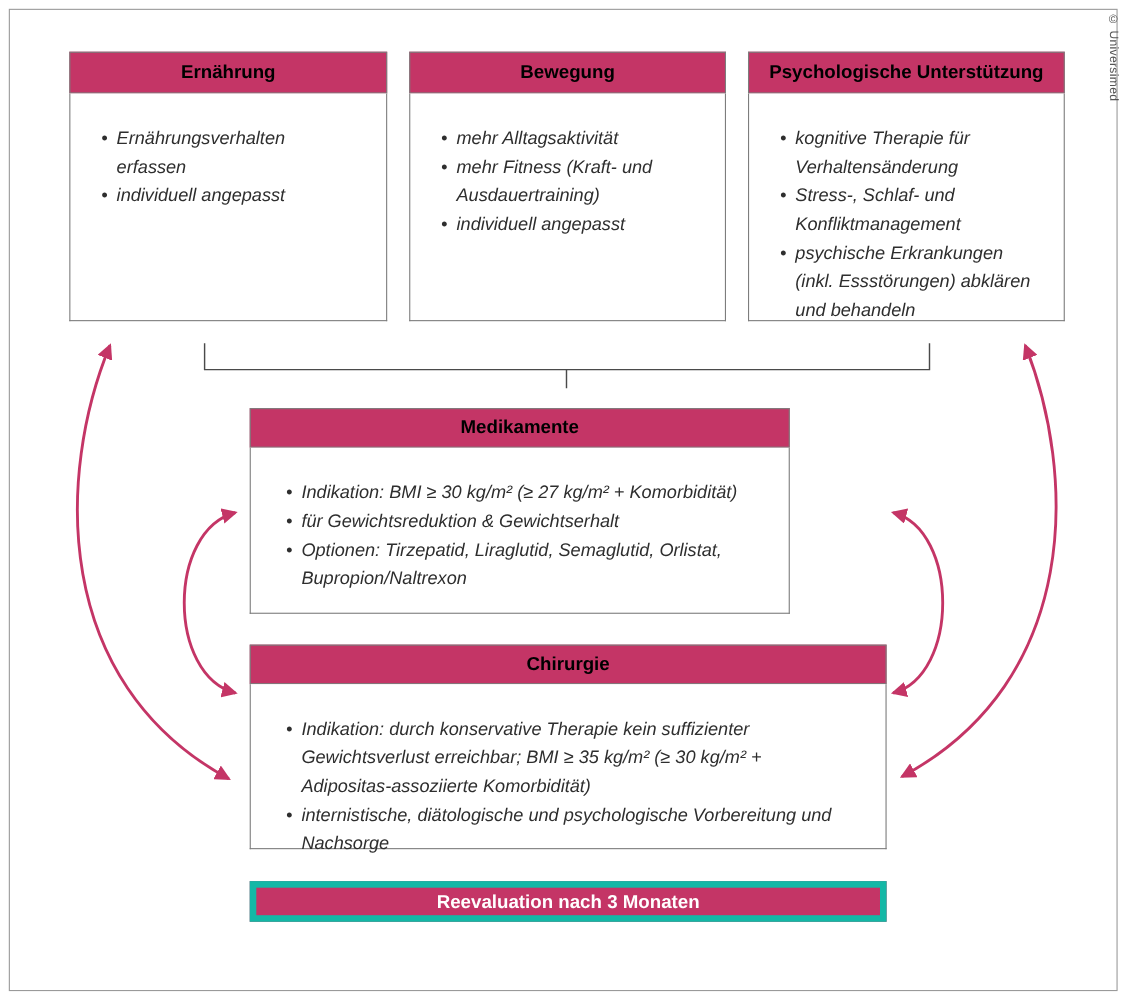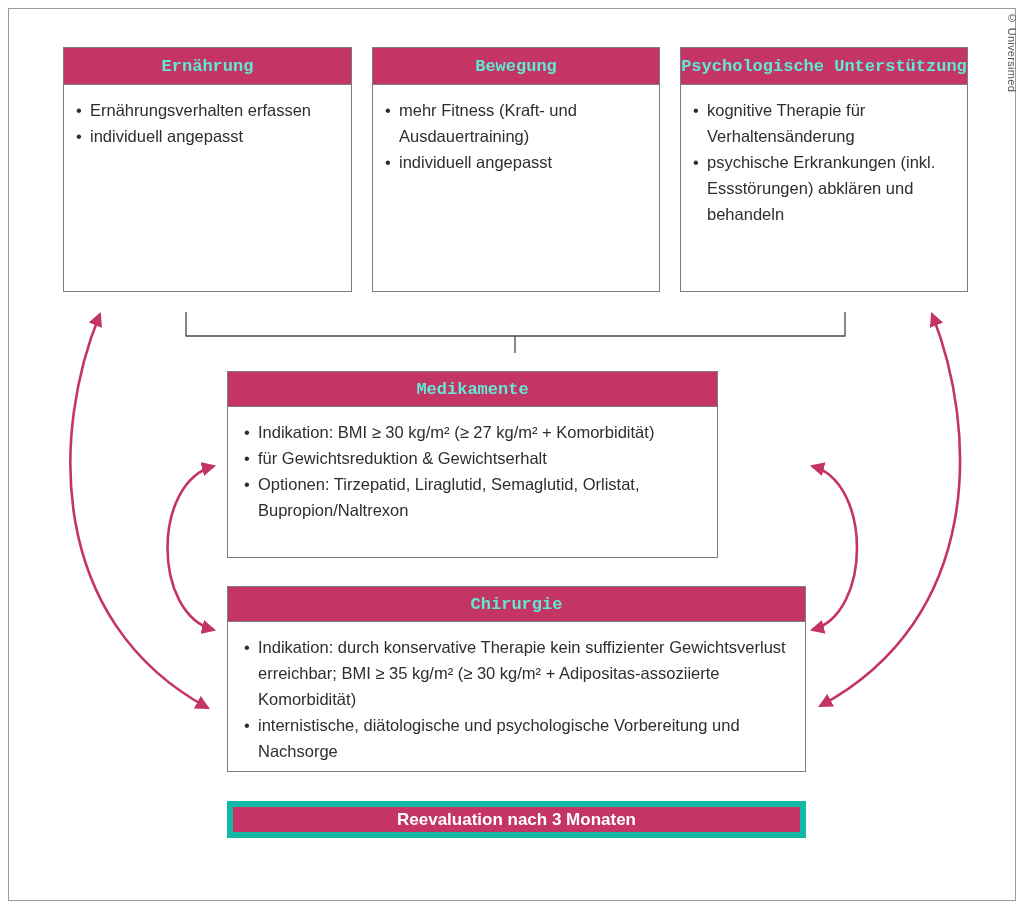--- a/index.html
+++ b/index.html
@@ -5,37 +5,36 @@
   :root { --accent: #c43566; --line: #8b8b8b; --text: #2e2e2e; }
   * { box-sizing: border-box; }
   html, body { margin: 0; padding: 0; background: #ffffff; }
   body { font-family: "Liberation Sans", "DejaVu Sans", sans-serif; color: var(--text); }
   .stage { position: relative; width: 1024px; height: 909px; background: #fff; overflow: hidden; }
   .frame { position: absolute; left: 8px; top: 8px; right: 8px; bottom: 8px; border: 1px solid #9a9a9a; }
 
   .box { position: absolute; background: #fff; }
   .box-header {
     background: var(--accent);
-    color: #5eead4;
+    color: #000000;
     font-weight: bold;
     font-size: 17px;
     text-align: center;
     display: flex; align-items: center; justify-content: center;
     border: 1px solid #7d7d7d;
-    font-family: Liberation Mono, monospace;
   }
   .box-body {
     border: 1px solid #7d7d7d;
     border-top: none;
     background: #fff;
     padding: 12px 12px 8px 10px;
     font-size: 16.5px;
     line-height: 26px;
   }
-  ul.bullets { list-style: none; margin: 0; padding: 0; }
+  ul.bullets { list-style: none; margin: 16px; padding: 0; font-style: italic; }
   ul.bullets li { position: relative; padding-left: 16px; }
   ul.bullets li::before { content: "•"; position: absolute; left: 2px; top: 0; color: var(--text); }
 
   
   .box-ernaehrung { left: 63px;  top: 47px; width: 289px; }
   .box-bewegung   { left: 372px; top: 47px; width: 288px; }
   .box-psych      { left: 680px; top: 47px; width: 288px; }
   .top-header { height: 38px; }
   .top-body { height: 207px; }
 
@@ -94,31 +93,33 @@
         <li>Ernährungsverhalten erfassen</li>
         <li>individuell angepasst</li>
       </ul>
     </div>
   </div>
 
   <div class="box box-bewegung">
     <div class="box-header top-header">Bewegung</div>
     <div class="box-body top-body">
       <ul class="bullets">
+        <li>mehr Alltagsaktivität</li>
         <li>mehr Fitness (Kraft- und Ausdauertraining)</li>
         <li>individuell angepasst</li>
       </ul>
     </div>
   </div>
 
   <div class="box box-psych">
     <div class="box-header top-header">Psychologische Unterstützung</div>
     <div class="box-body top-body">
       <ul class="bullets">
         <li>kognitive Therapie für Verhaltensänderung</li>
+        <li>Stress-, Schlaf- und Konfliktmanagement</li>
         <li>psychische Erkrankungen (inkl. Essstörungen) abklären und behandeln</li>
       </ul>
     </div>
   </div>
 
   <div class="box box-medikamente mid">
     <div class="box-header mid-header">Medikamente</div>
     <div class="box-body body-medikamente">
       <ul class="bullets">
         <li>Indikation: BMI ≥ 30 kg/m² (≥ 27 kg/m² + Komorbidität)</li>

